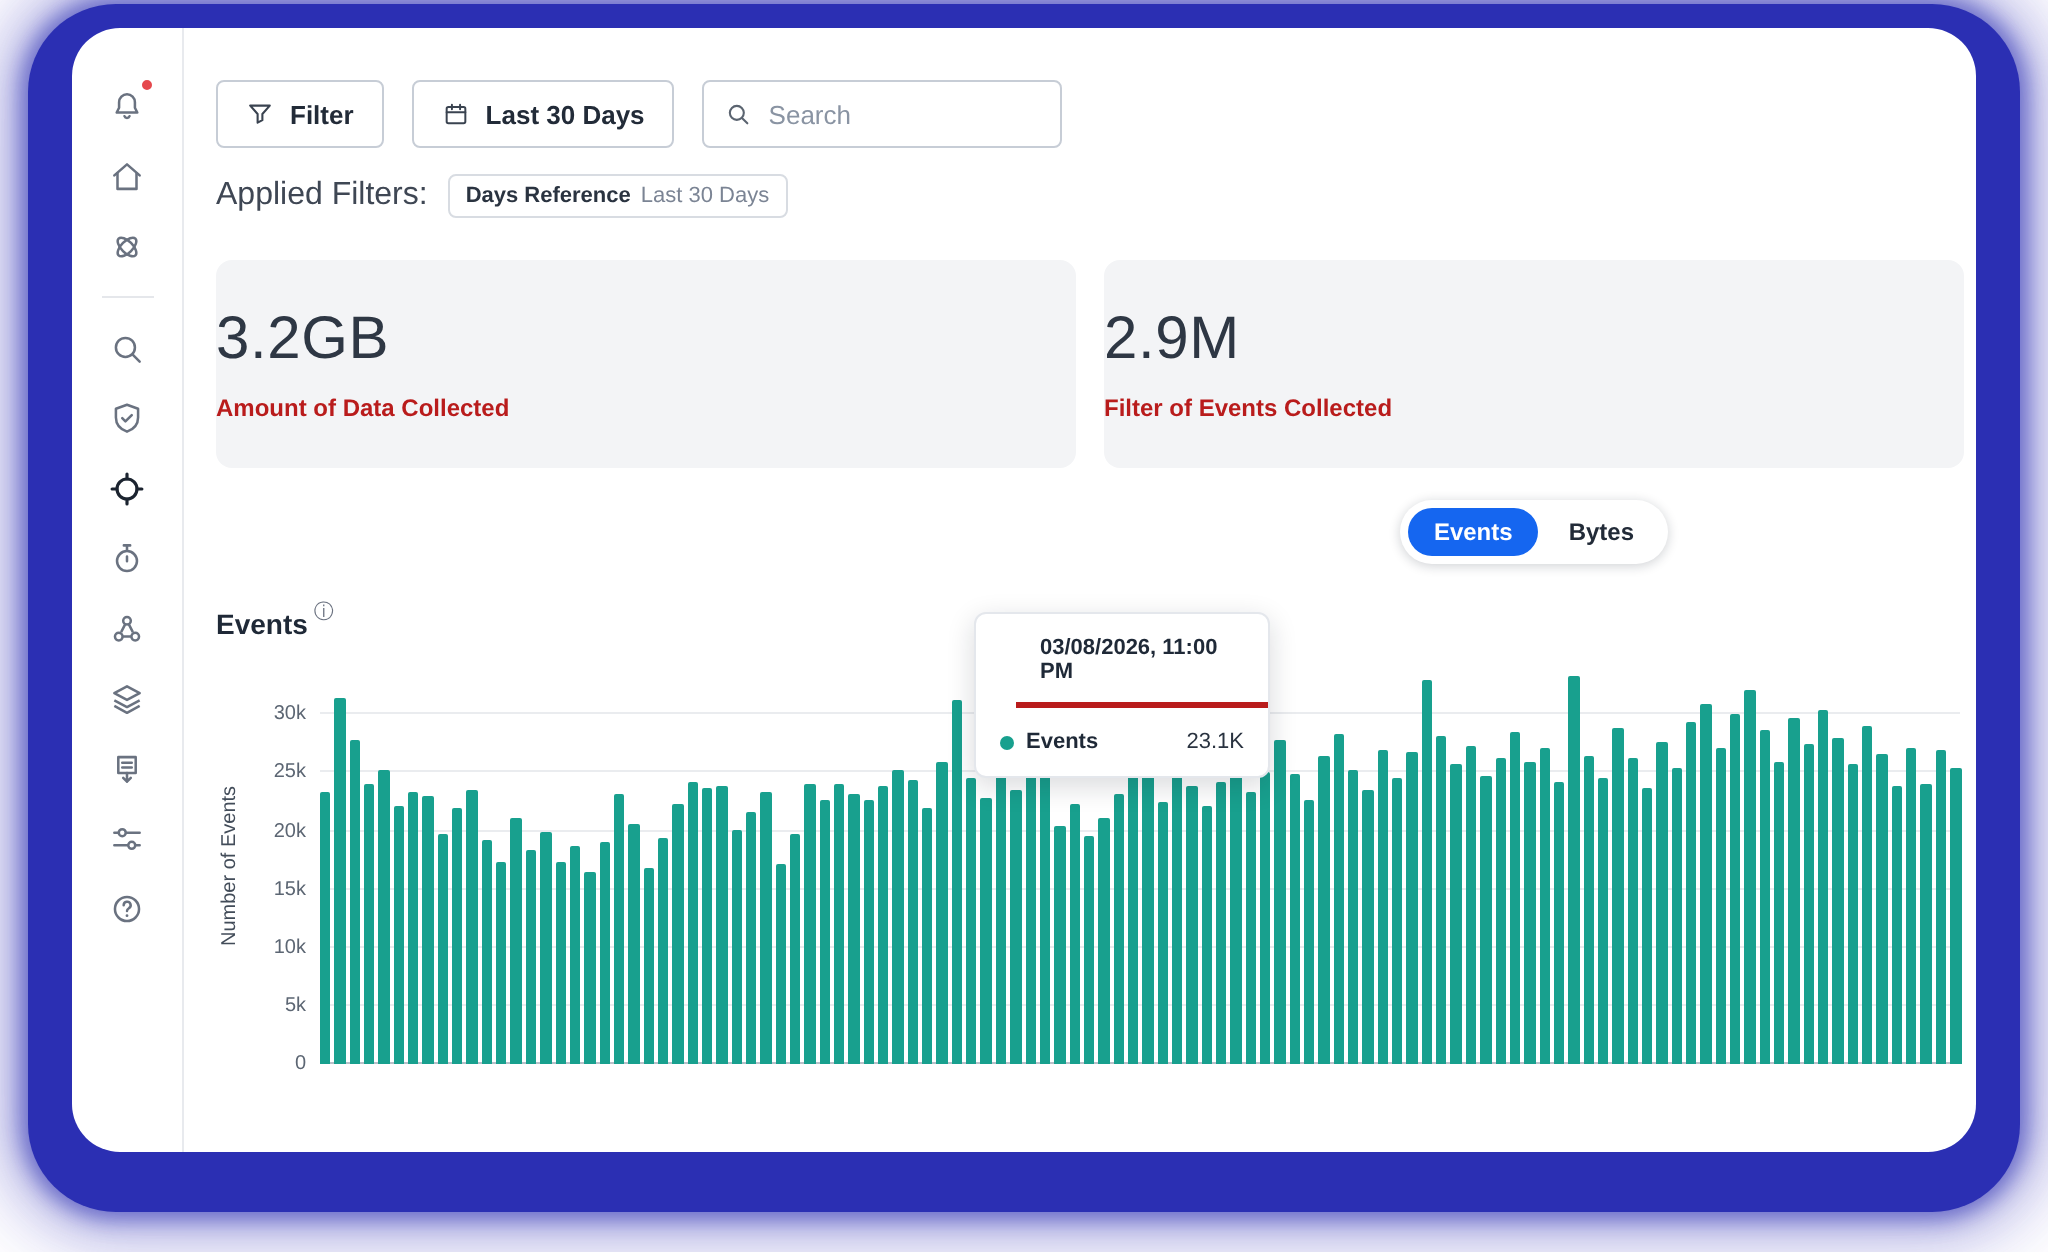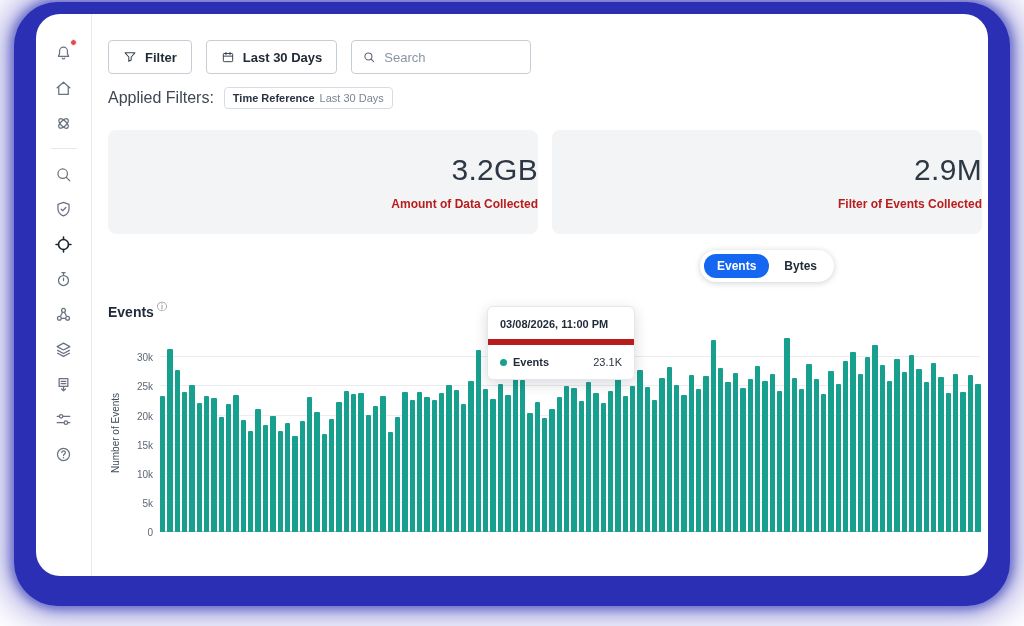--- a/index.html
+++ b/index.html
@@ -45,41 +45,41 @@
 
   .applied { margin-top:12px; display:flex; align-items:center; gap:10px; height:24px; }
   .applied-label { font-size:16px; color:#3f4754; }
   .chip { display:inline-flex; align-items:center; gap:5px; border:1px solid #d8dce2;
           border-radius:4px; background:#fff; padding:4px 8px; font-size:11px; cursor:pointer; }
   .chip b { color:#2a3340; font-weight:700; }
   .chip .chip-val { color:#7b8494; }
 
   .stats { margin-top:20px; display:flex; gap:14px; }
   .stat-card { flex:1; background:#f3f4f6; border-radius:8px; height:104px; display:flex;
-               flex-direction:column; align-items:flex-end; justify-content:center; gap:10px; }
+               flex-direction:column; align-items:flex-start; justify-content:center; gap:10px; }
   .stat-value { font-size:30px; font-weight:500; color:#2e3744; letter-spacing:.3px; }
   .stat-label { font-size:12px; font-weight:700; color:#b91c1c; }
 
   .toggle-row { margin-top:16px; display:flex; justify-content:flex-end; padding-right:148px; }
   .toggle { background:#fff; border-radius:18px; box-shadow:0 1px 6px rgba(16,24,40,.20);
             padding:4px; display:flex; gap:2px; }
   .toggle-opt { font-size:12px; font-weight:700; padding:5px 13px; border-radius:14px;
                 color:#222b38; cursor:pointer; }
   .toggle-opt.active { background:#1566f0; color:#fff; }
 
   .chart-section { margin-top:22px; position:relative; }
   .chart-title-row { display:flex; gap:3px; align-items:flex-start; }
   .chart-title { font-size:14px; font-weight:700; color:#1f2937; }
   .info { font-size:10px; color:#6b7280; line-height:1; margin-top:-2px; cursor:pointer; }
 
   .tooltip { position:absolute; left:379px; top:2px; width:148px; background:#fff;
              border:1px solid #e4e7ec; border-radius:6px; z-index:10;
              box-shadow:0 4px 14px rgba(16,24,40,.16); }
   .tooltip-header { padding:11px 12px 9px; font-size:11px; font-weight:700; color:#1f2937;
-                    border-bottom:6px solid #b91c1c; }
+                    border-bottom:3px solid #b91c1c;margin-left:20px; }
   .tooltip-row { padding:11px 12px; display:flex; align-items:center; gap:6px; font-size:11px; }
   .dot { width:7px; height:7px; border-radius:50%; flex:none; }
   .tooltip-series { font-weight:700; color:#1f2937; }
   .tooltip-value { margin-left:auto; color:#2a3340; }
 
   .chart { display:flex; margin-top:14px; }
   .ylabel { writing-mode:vertical-rl; transform:rotate(180deg); font-size:10px; color:#424c59;
             height:198px; display:flex; align-items:center; justify-content:center; width:14px; }
   .plot { position:relative; flex:1; height:198px; margin-left:38px; margin-right:2px; }
   .grid { position:absolute; inset:0; }
@@ -204,21 +204,21 @@
           <circle cx="11" cy="11" r="6"></circle>
             <path d="M15.6 15.6L20 20"></path>
         </svg>
         <input placeholder="Search" style="">
       </div>
     </div>
 
     <div class="applied">
       <span class="applied-label">Applied Filters:</span>
       <span class="chip">
-        <b>Time Reference</b>
+        <b>Days Reference</b>
         <span class="chip-val">Last 30 Days</span>
       </span>
     </div>
 
     <div class="stats">
       <div class="stat-card">
         <div class="stat-value">3.2GB</div>
         <div class="stat-label">Amount of Data Collected</div>
       </div>
       <div class="stat-card">

